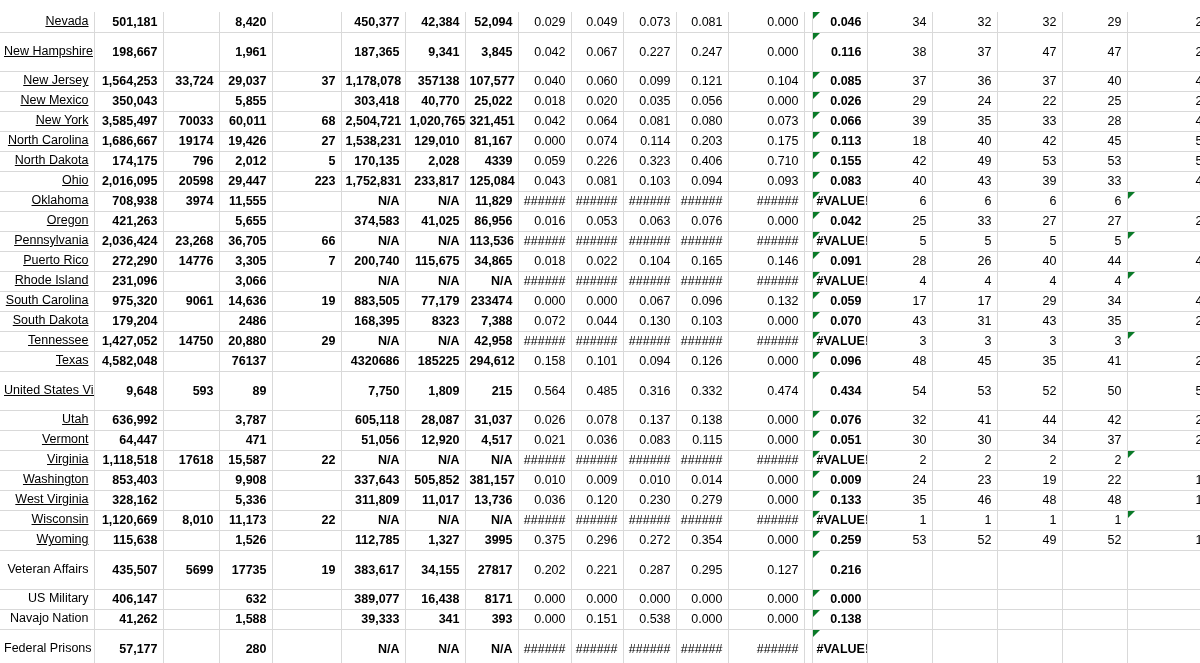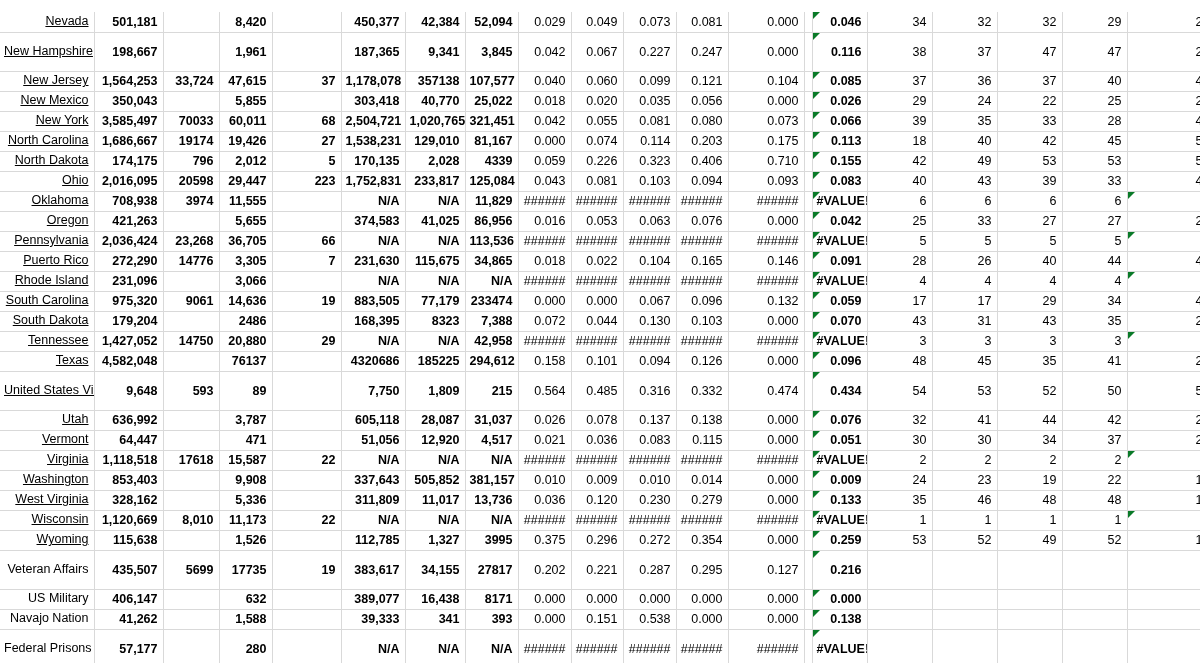--- a/index.html
+++ b/index.html
@@ -169,21 +169,21 @@
           <td class="cell">37</td>
           <td class="cell">47</td>
           <td class="cell">47</td>
           <td class="cell">26</td>
           <td class="cell">0.00</td>
         </tr>
         <tr class="r1">
           <td class="name"><span class="lnk">New Jersey</span></td>
           <td class="cell bold">1,564,253</td>
           <td class="cell bold">33,724</td>
-          <td class="cell bold">47,615</td>
+          <td class="cell bold">29,037</td>
           <td class="cell bold">37</td>
           <td class="cell bold">1,178,078</td>
           <td class="cell bold">357138</td>
           <td class="cell bold">107,577</td>
           <td class="cell">0.040</td>
           <td class="cell">0.060</td>
           <td class="cell">0.099</td>
           <td class="cell">0.121</td>
           <td class="cell">0.104</td>
           <td class="divider"></td>
@@ -221,21 +221,21 @@
         <tr class="r1">
           <td class="name"><span class="lnk">New York</span></td>
           <td class="cell bold">3,585,497</td>
           <td class="cell bold">70033</td>
           <td class="cell bold">60,011</td>
           <td class="cell bold">68</td>
           <td class="cell bold">2,504,721</td>
           <td class="cell bold">1,020,765</td>
           <td class="cell bold">321,451</td>
           <td class="cell">0.042</td>
-          <td class="cell">0.055</td>
+          <td class="cell">0.064</td>
           <td class="cell">0.081</td>
           <td class="cell">0.080</td>
           <td class="cell">0.073</td>
           <td class="divider"></td>
           <td class="cell mark">0.066</td>
           <td class="cell">39</td>
           <td class="cell">35</td>
           <td class="cell">33</td>
           <td class="cell">28</td>
           <td class="cell">41</td>
@@ -378,21 +378,21 @@
           <td class="cell">5</td>
           <td class="cell mark">5</td>
           <td class="cell">#VALUE!</td>
         </tr>
         <tr class="r1">
           <td class="name"><span class="lnk">Puerto Rico</span></td>
           <td class="cell bold">272,290</td>
           <td class="cell bold">14776</td>
           <td class="cell bold">3,305</td>
           <td class="cell bold">7</td>
-          <td class="cell bold">231,630</td>
+          <td class="cell bold">200,740</td>
           <td class="cell bold">115,675</td>
           <td class="cell bold">34,865</td>
           <td class="cell">0.018</td>
           <td class="cell">0.022</td>
           <td class="cell">0.104</td>
           <td class="cell">0.165</td>
           <td class="cell">0.146</td>
           <td class="divider"></td>
           <td class="cell mark">0.091</td>
           <td class="cell">28</td>

